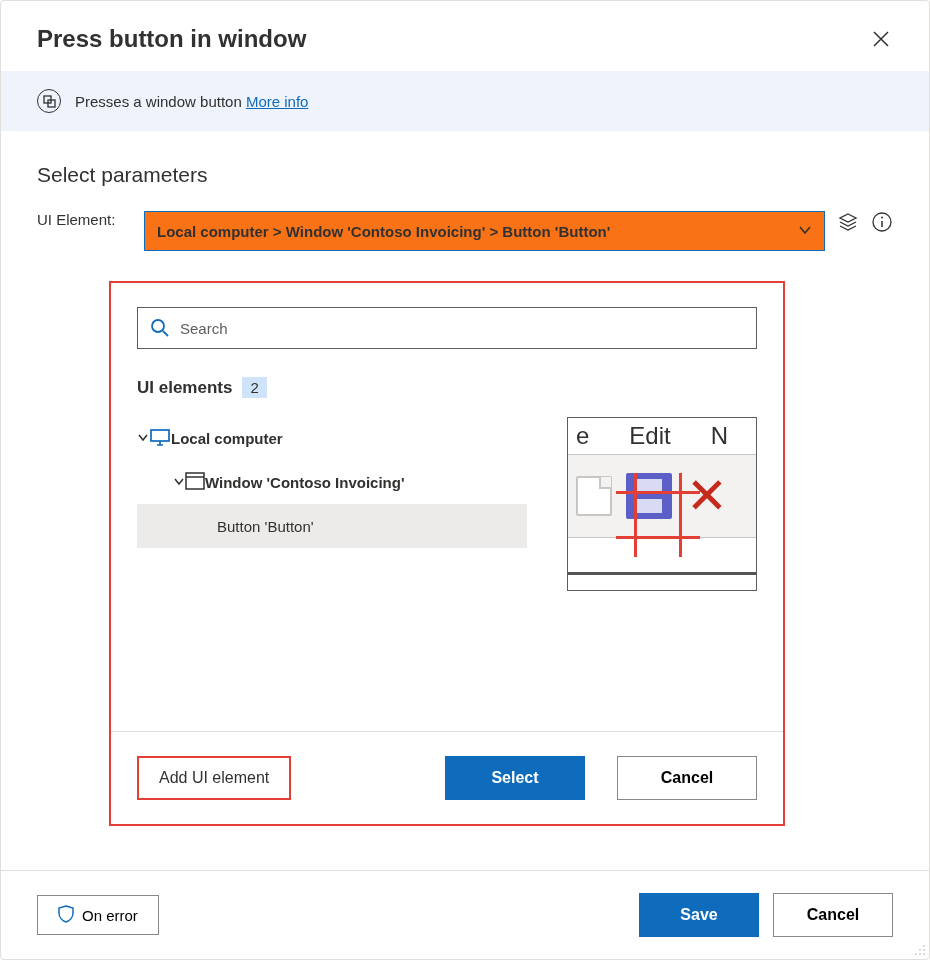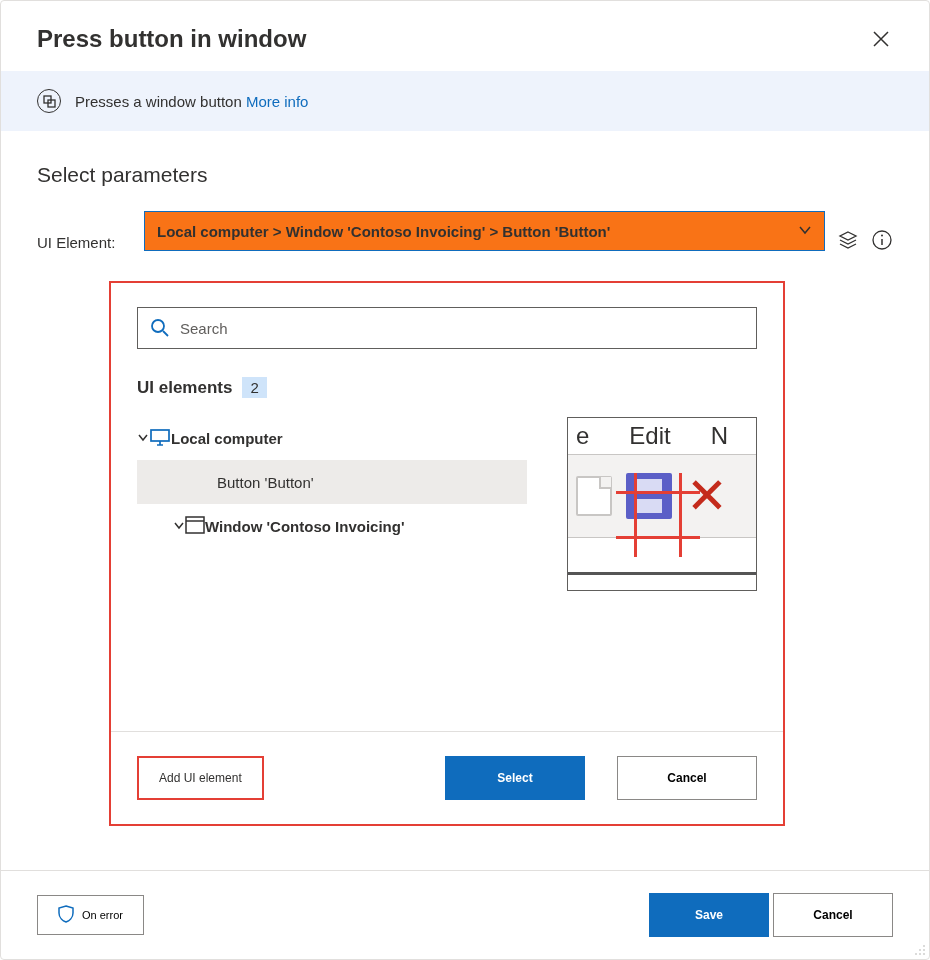--- a/index.html
+++ b/index.html
@@ -55,34 +55,35 @@
       align-items: center;
       justify-content: center;
       flex-shrink: 0;
     }
     .info-bar-text {
       font-size: 15px;
       color: #323130;
     }
     .info-bar-text a {
       color: #0f6cbd;
+      text-decoration: underline;
       cursor: pointer;
     }
     .section {
       padding: 32px 36px 0 36px;
     }
     .section-title {
       font-size: 21px;
       font-weight: 400;
       color: #323130;
       margin-bottom: 24px;
     }
     .param-row {
       display: flex;
-      align-items: flex-end;
+      align-items: flex-start;
       gap: 12px;
     }
     .param-label {
       font-size: 15px;
       color: #323130;
       white-space: nowrap;
       min-width: 95px;
     }
     .dropdown {
       flex: 1;
@@ -279,21 +280,21 @@
       justify-content: space-between;
       padding: 24px 26px;
     }
     .popup-footer-right {
       display: flex;
       gap: 32px;
     }
     .btn {
       height: 44px;
       padding: 0 26px;
-      font-size: 12px;
+      font-size: 16px;
       font-weight: 600;
       border: 1px solid #8a8886;
       background: #fff;
       cursor: pointer;
       font-family: inherit;
       display: inline-flex;
       align-items: center;
       justify-content: center;
       min-width: 140px;
     }
@@ -312,30 +313,30 @@
     .dialog-footer {
       margin-top: auto;
       border-top: 1px solid #e1dfdd;
       padding: 22px 36px;
       display: flex;
       align-items: center;
       justify-content: space-between;
     }
     .dialog-footer-right {
       display: flex;
-      gap: 4px;
+      gap: 14px;
     }
     .on-error-btn {
       height: 40px;
       padding: 0 20px;
       border: 1px solid #8a8886;
       background: #fff;
       cursor: pointer;
       font-family: inherit;
-      font-size: 11px;
+      font-size: 15px;
       display: inline-flex;
       align-items: center;
       gap: 8px;
     }
     .shield {
       color: #0f6cbd;
     }
     .chevron {
       display: inline-block;
     }
@@ -426,32 +427,32 @@
           <div class="tree-row level-0">
             <span class="chevron"><svg width="12" height="12" viewBox="0 0 12 12">
                   <path d="M2 3 L6 8 L10 3" fill="none" stroke="#323130" stroke-width="1.5"></path>
                 </svg></span>
             <span class="computer-icon"><svg width="22" height="22" viewBox="0 0 22 22">
                   <rect x="2" y="4" width="18" height="11" fill="none" stroke="#0f6cbd" stroke-width="1.7"></rect>
                   <path d="M8 19 L14 19 M11 15 L11 19" stroke="#0f6cbd" stroke-width="1.7"></path>
                 </svg></span>
             <span>Local computer</span>
           </div>
-          <div class="tree-row level-2">
-            <span>Button 'Button'</span>
-          </div>
           <div class="tree-row level-1">
             <span class="chevron"><svg width="12" height="12" viewBox="0 0 12 12">
                   <path d="M2 3 L6 8 L10 3" fill="none" stroke="#323130" stroke-width="1.5"></path>
                 </svg></span>
             <span class="window-icon"><svg width="20" height="18" viewBox="0 0 20 18">
                   <rect x="1" y="1" width="18" height="16" fill="none" stroke="#323130" stroke-width="1.5"></rect>
                   <path d="M1 5 L19 5" stroke="#323130" stroke-width="1.5"></path>
                 </svg></span>
             <span>Window 'Contoso Invoicing'</span>
+          </div>
+          <div class="tree-row level-2">
+            <span>Button 'Button'</span>
           </div>
         </div>
       </div>
 
       <div class="preview-col">
         <div class="preview-inner">
           <div class="prev-menubar">
             <span>e</span>
             <span>Edit</span>
             <span>N</span>

